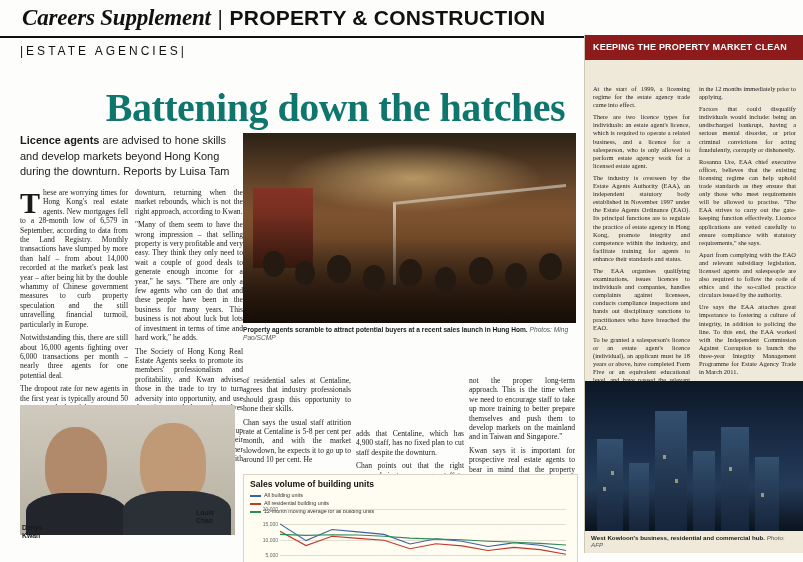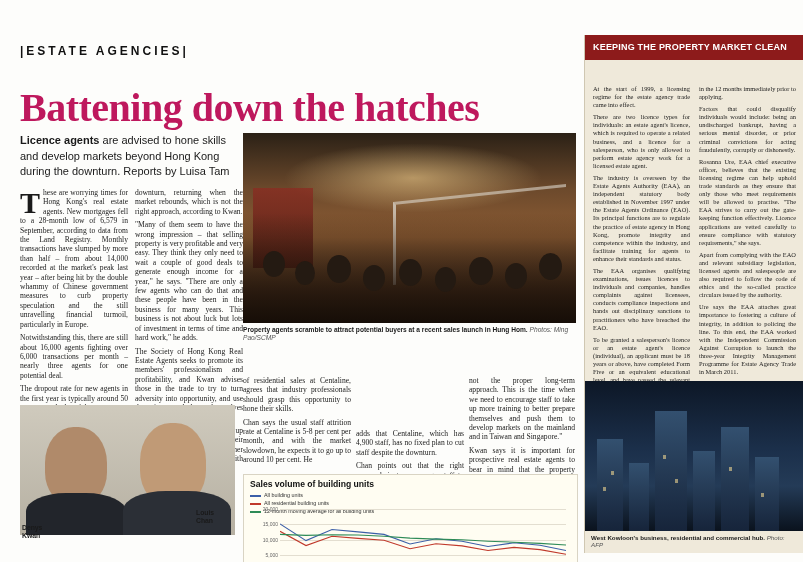--- a/index.html
+++ b/index.html
@@ -27,29 +27,30 @@
   .mast-bar{font-size:22px;font-weight:bold;color:#111;padding:0 7px;}
   .mast-b{
     font-family:"Liberation Sans", sans-serif;
     font-weight:bold;font-size:21px;letter-spacing:0.2px;color:#111;
   }
 
   
   .sectiontag{
     position:absolute;left:20px;top:44px;
     font-family:"Liberation Sans", sans-serif;
-    font-weight:bold;font-size:12px;letter-spacing:3px;color:#111;
+    font-weight:normal;font-size:12px;letter-spacing:3px;color:#111;
   }
 
   
   .headline{
     position:absolute;left:20px;top:60px;width:545px;
     font-family:"Liberation Serif", serif;
-    font-weight:bold;font-size:40px;line-height:42px;color:#be185d;
+    font-weight:bold;font-size:40px;line-height:42px;color:#0f766e;
     letter-spacing:-0.5px;
+    text-align:right;
   }
 
   
   .standfirst{
     position:absolute;left:20px;top:133px;width:215px;
     font-family:"Liberation Sans", sans-serif;
     font-size:11px;line-height:15.5px;color:#1a1a1a;
   }
   .standfirst b{font-weight:bold;}
 
@@ -151,20 +152,25 @@
     position:absolute;left:6px;bottom:5px;width:207px;
     font-family:"Liberation Sans", sans-serif;font-size:6.2px;font-weight:bold;color:#1a1a1a;
   }
   .sb-cap .credit{font-weight:normal;font-style:italic;color:#555;}
 </style>
 </head>
 <body>
 
 <div class="page">
 
+  <div class="masthead">
+    <div class="mast-a">Careers Supplement</div>
+    <div class="mast-bar">|</div>
+    <div class="mast-b">PROPERTY &amp; CONSTRUCTION</div>
+  </div>
 
   <div class="sectiontag">|ESTATE AGENCIES|</div>
 
   <h1 class="headline">Battening down the hatches</h1>
 
   <div class="standfirst">
     <b>Licence agents</b><span> are advised to hone skills and develop markets beyond Hong Kong during the downturn. Reports by Luisa Tam</span>
   </div>
 
   <div class="mainphoto">

